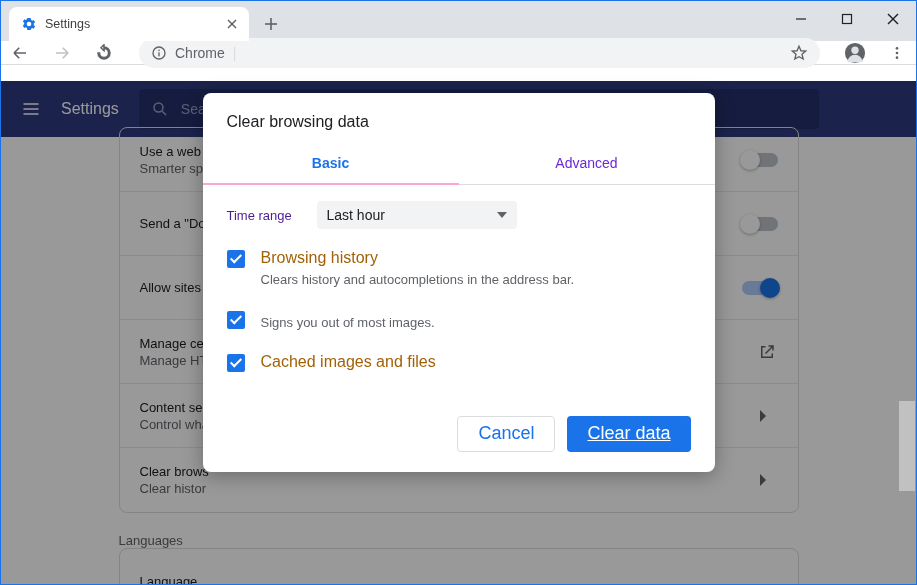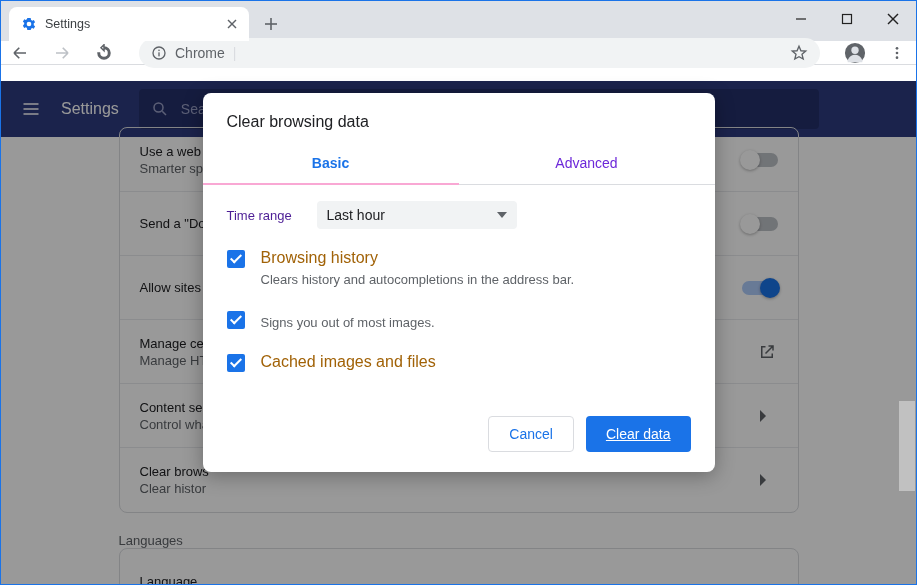--- a/index.html
+++ b/index.html
@@ -59,21 +59,21 @@
   .dialog-body { padding: 16px 24px 8px; }
   .time-row { display: flex; align-items: center; gap: 20px; margin-bottom: 20px; }
   .time-label { font-size: 13px; color: #4c1d95; width: 70px; }
   .time-select { flex: 0 0 200px; height: 28px; background: #f1f3f4; border-radius: 4px; display: flex; align-items: center; justify-content: space-between; padding: 0 10px; font-size: 14px; color: #202124; }
   .option-row { display: flex; gap: 16px; margin-bottom: 20px; }
   .checkbox { width: 18px; height: 18px; background: #1a73e8; border-radius: 2px; flex-shrink: 0; position: relative; margin-top: 1px; }
   .checkbox::after { content: ""; position: absolute; left: 6px; top: 2px; width: 4px; height: 9px; border: solid white; border-width: 0 2px 2px 0; transform: rotate(45deg); }
   .option-text .opt-title { font-size: 16px; color: #a16207; }
   .option-text .opt-sub { font-size: 13px; color: #5f6368; margin-top: 4px; line-height: 1.45; }
   .dialog-actions { display: flex; justify-content: flex-end; gap: 12px; padding: 16px 24px 20px; }
-  .btn { height: 36px; padding: 0 20px; border-radius: 4px; font-size: 14px; display: flex; align-items: center; cursor: pointer; }
+  .btn { height: 36px; padding: 0 20px; border-radius: 4px; font-size: 18px; display: flex; align-items: center; cursor: pointer; }
   .btn-secondary { color: #1a73e8; background: #fff; border: 1px solid #dadce0; }
   .btn-primary { color: #fff; background: #1a73e8; text-decoration: underline; }
 
   .scrollbar { position: absolute; right: 1px; top: 400px; width: 16px; height: 90px; background: #c1c1c1; z-index: 55; }
 
   svg { display: block; }
 </style>
 </head>
 <body>
 

